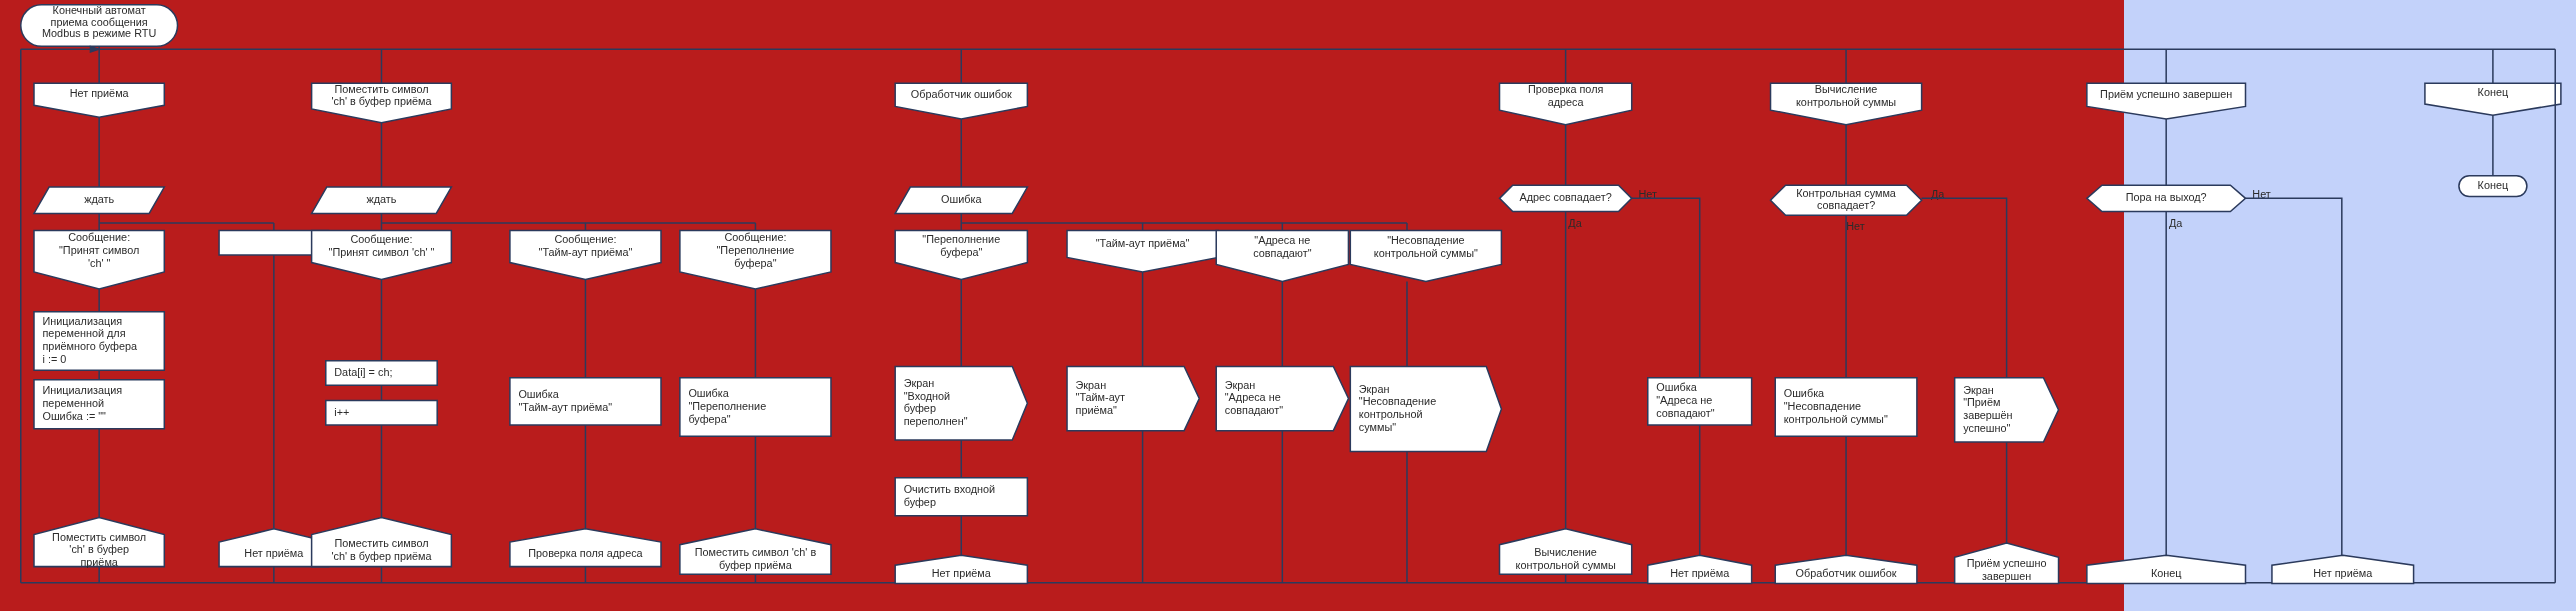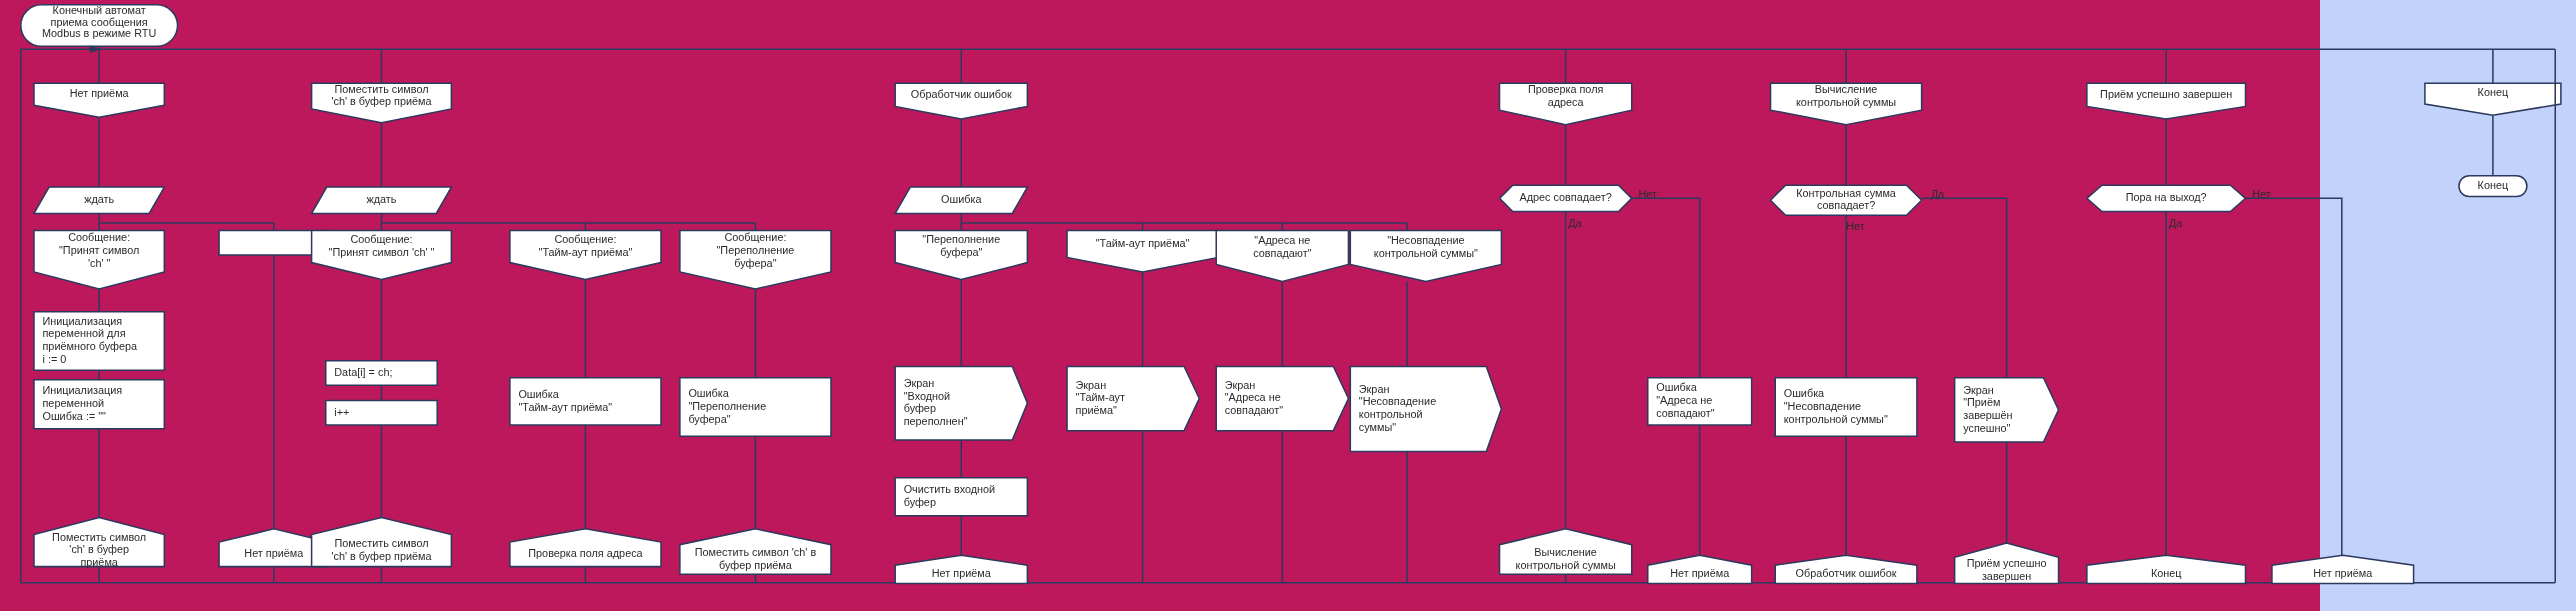--- a/index.html
+++ b/index.html
@@ -1,17 +1,17 @@
 <!DOCTYPE html>
 <html style="font-size:15px"><head>
 <meta charset="utf-8">
 <style>
   html,body{margin:0;padding:0;background:#c3d2fa;}
   body{width:2576px;height:612px;overflow:hidden;font-family:"Liberation Sans","DejaVu Sans",sans-serif;}
-  #stage{position:relative;width:2320px;height:612px;background:#be185d;}
+  #stage{position:relative;width:2124px;height:612px;background:#b91c1c;}
   svg#diagram{position:absolute;left:0;top:0;width:2576px;height:612px;display:block;}
   .shape{fill:#ffffff;stroke:#2b3a5c;stroke-width:1.6;}
   .link{stroke:#2b3a5c;stroke-width:1.6;fill:none;}
   .nodetext{font-family:"Liberation Sans","DejaVu Sans",sans-serif;fill:#2b2b2b;font-size:11.5px;text-anchor:middle;dominant-baseline:middle;}
   .nodetext.left{text-anchor:start;}
   .edgelabel{font-family:"Liberation Sans","DejaVu Sans",sans-serif;fill:#2b2b2b;font-size:11.5px;text-anchor:middle;}
   .titletext{font-family:"Liberation Sans","DejaVu Sans",sans-serif;fill:#2b2b2b;font-size:11.5px;text-anchor:middle;}
 </style>
 </head>
 <body>

